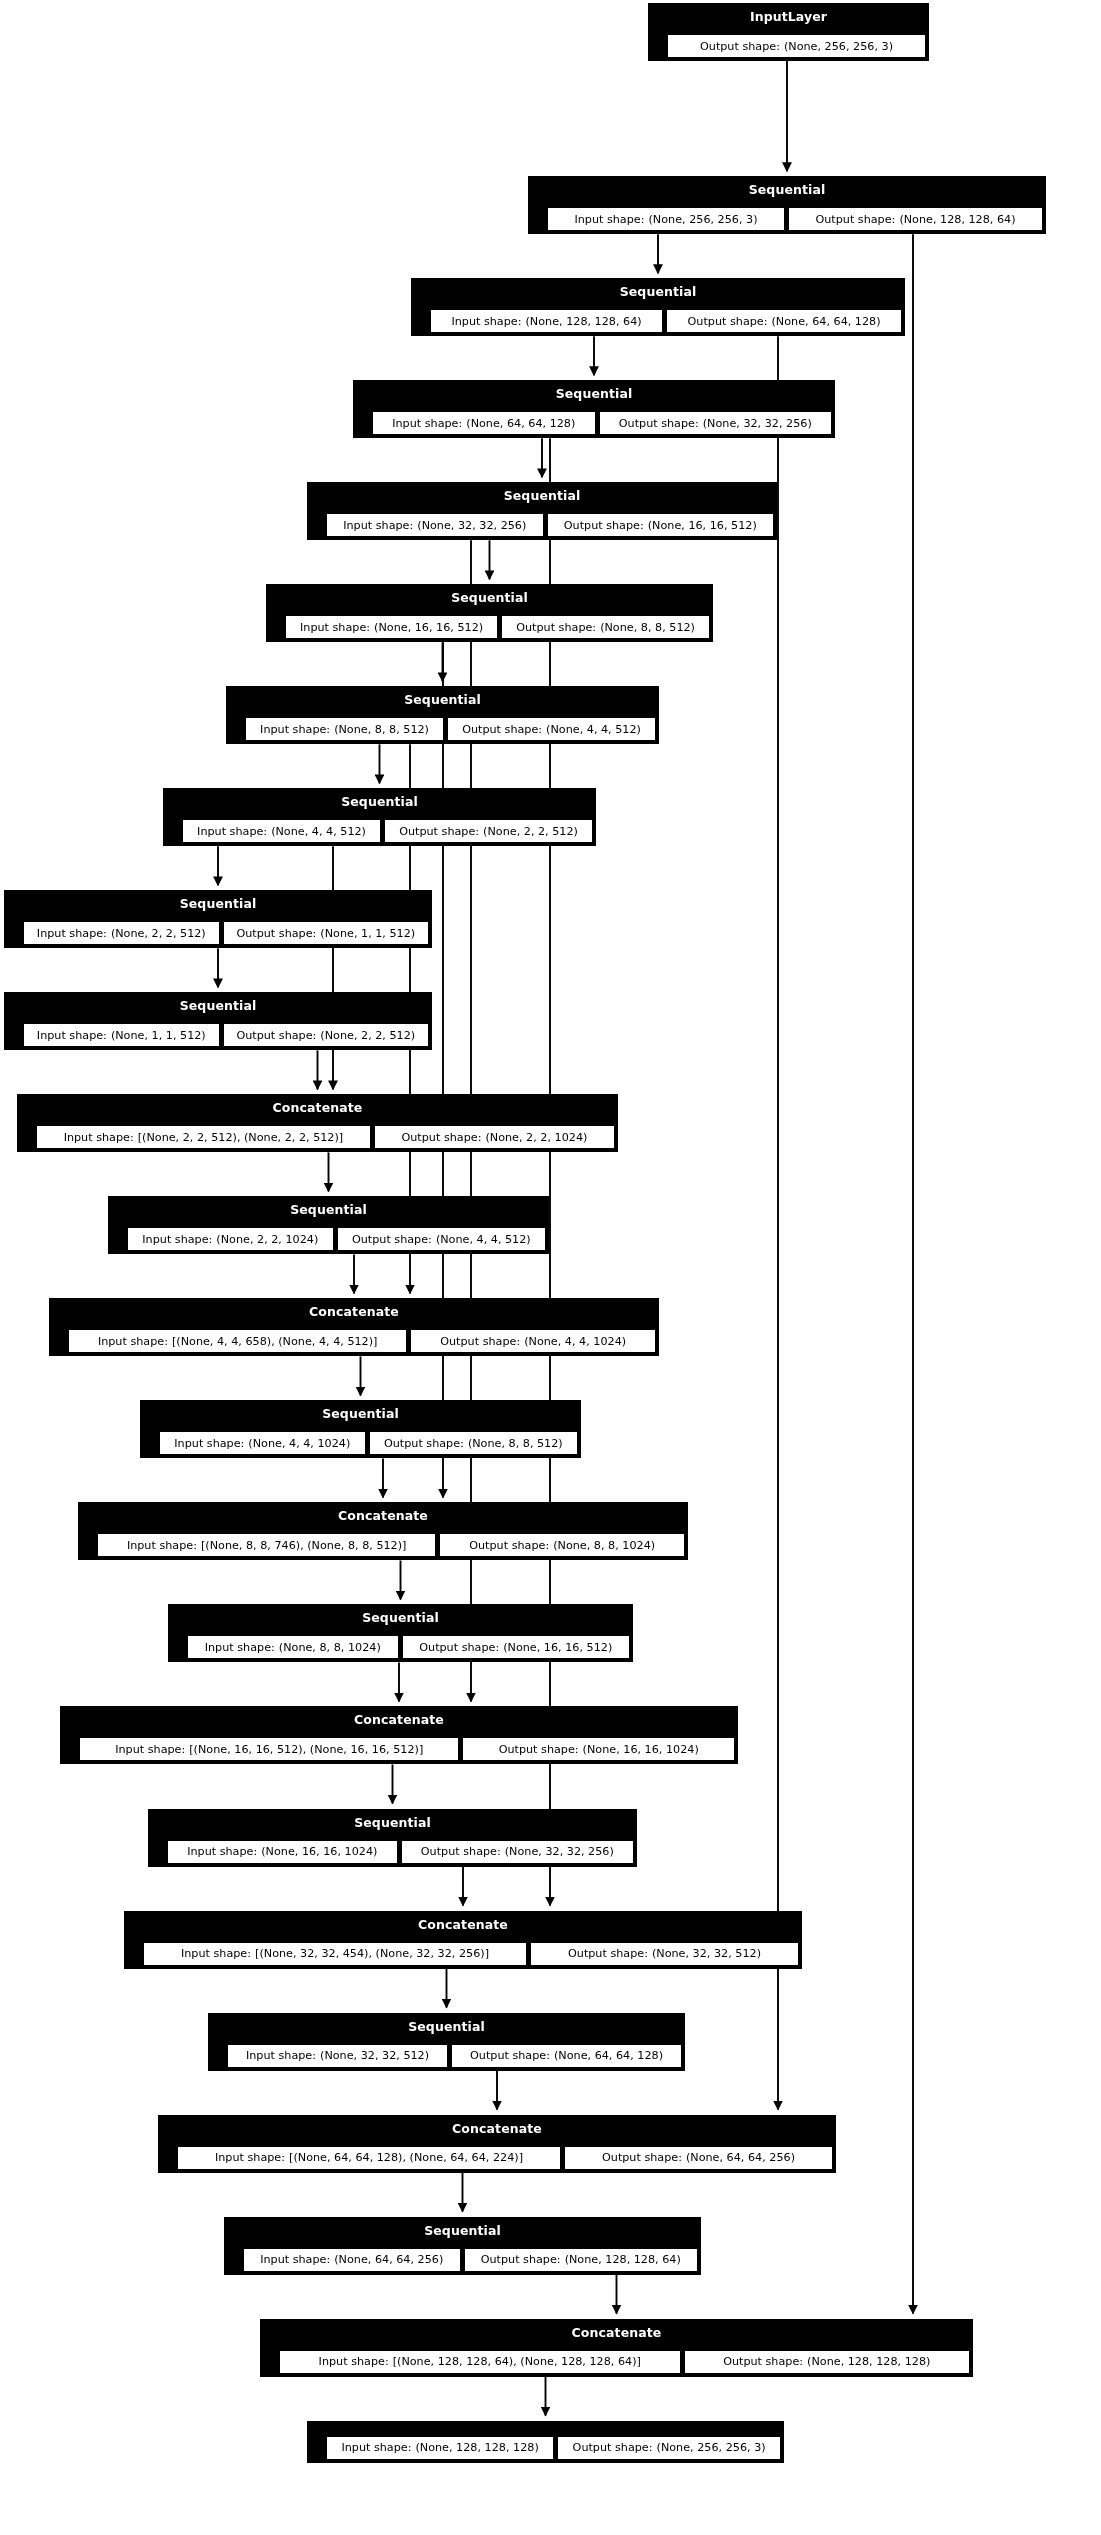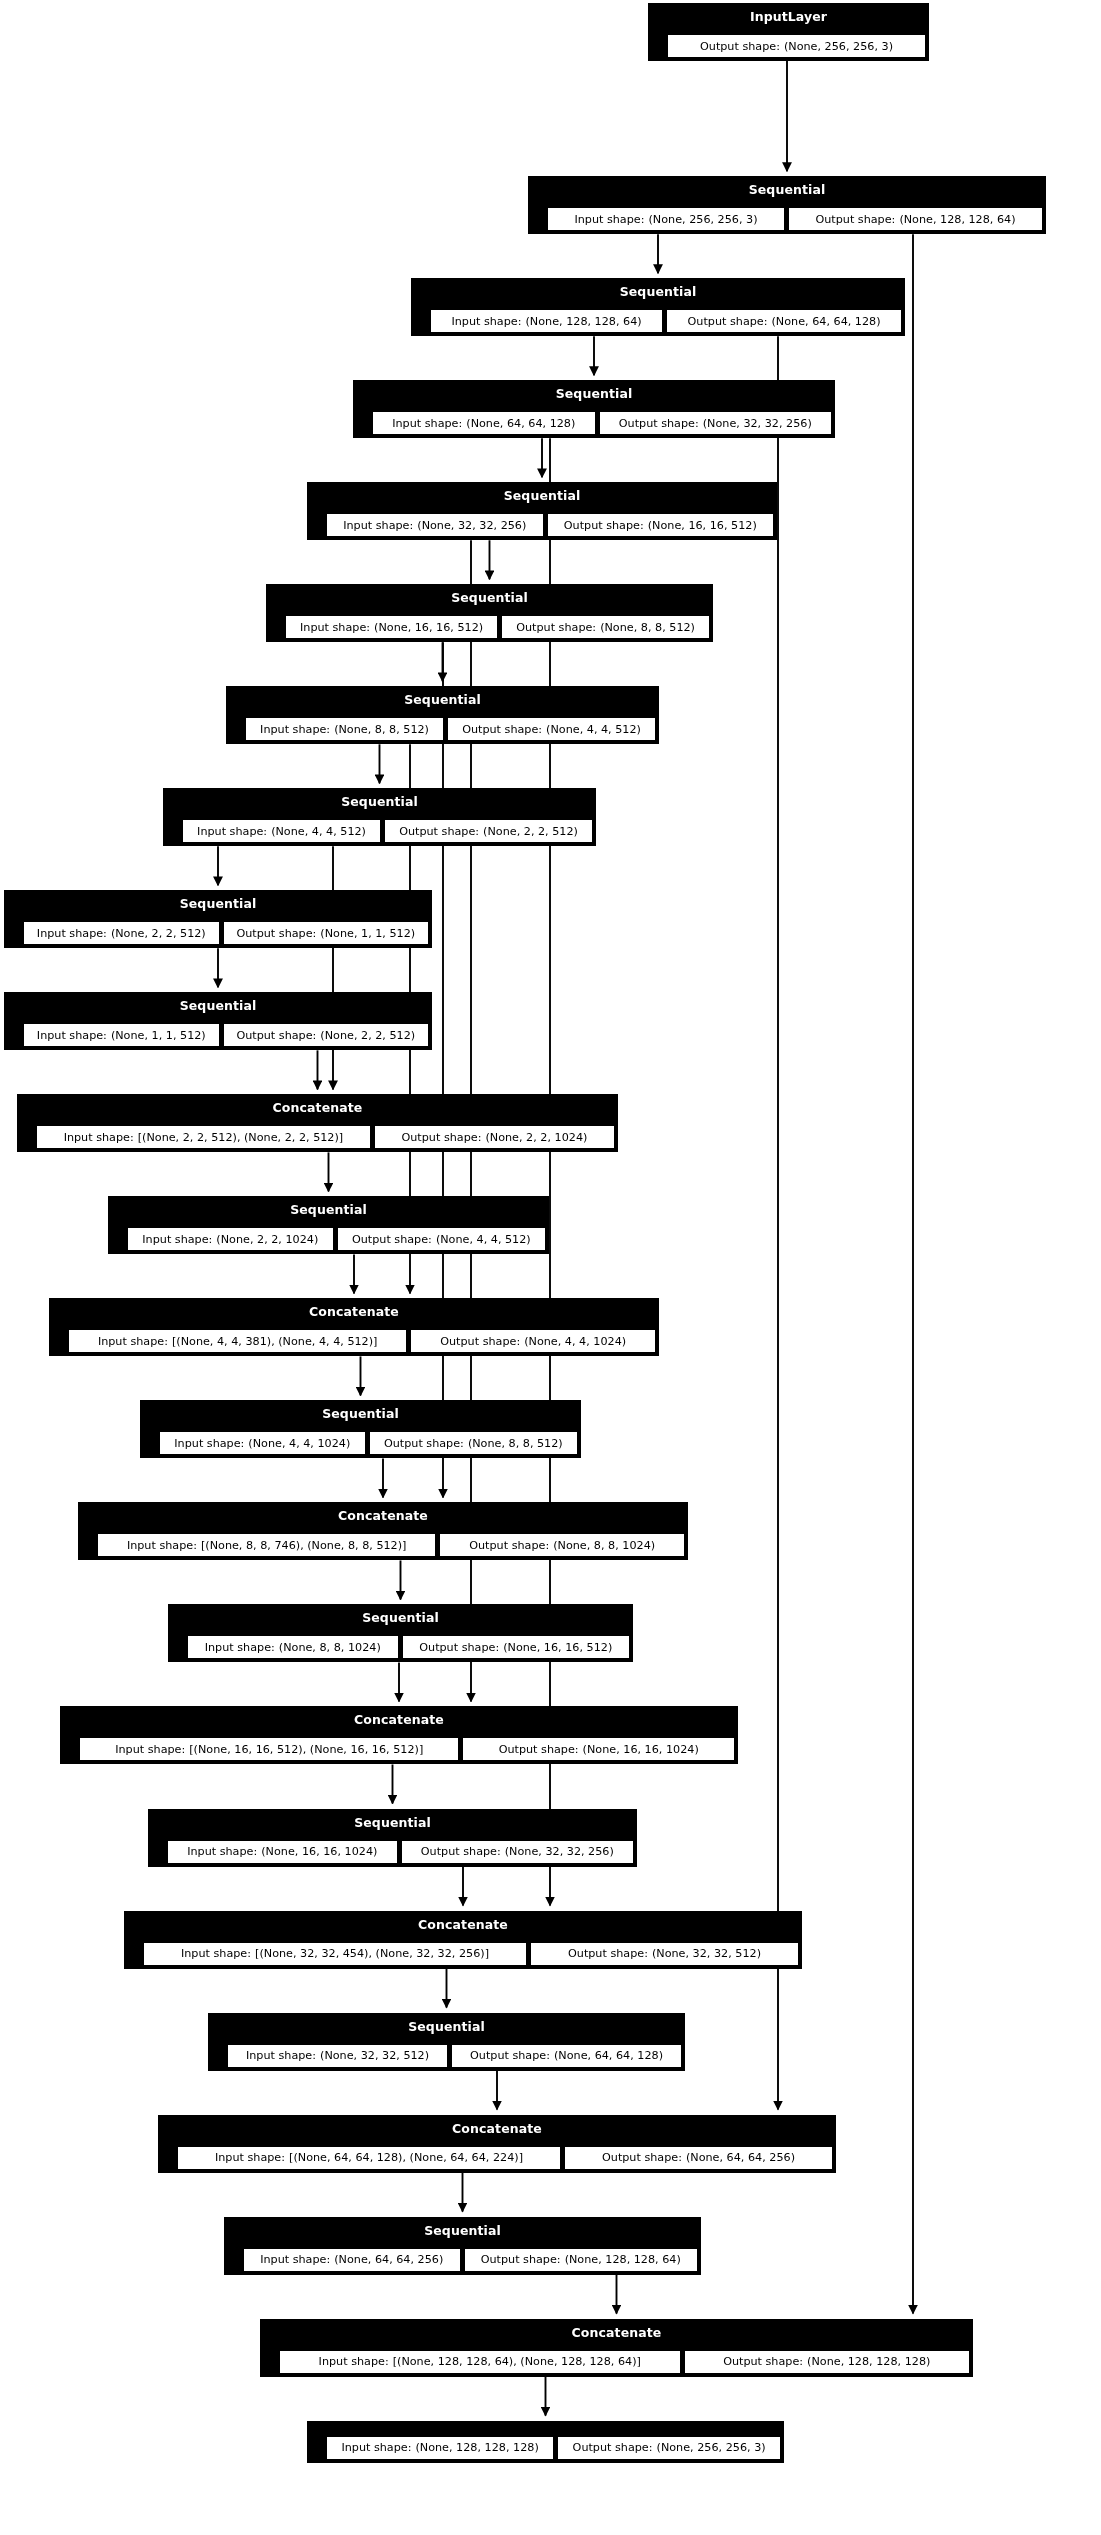--- a/index.html
+++ b/index.html
@@ -253,21 +253,21 @@
             <span class="lab">Output shape:</span>
             <span class="val">(None, 4, 4, 512)</span>
           </div>
         </div>
       </div>
       <div class="node" style="left: 49px; top: 1298.41px; width: 610px; height: 58px;">
         <div class="title">Concatenate</div>
         <div class="shapes">
           <div class="cell">
             <span class="lab">Input shape:</span>
-            <span class="val">[(None, 4, 4, 381), (None, 4, 4, 512)]</span>
+            <span class="val">[(None, 4, 4, 658), (None, 4, 4, 512)]</span>
           </div>
           <div class="cell">
             <span class="lab">Output shape:</span>
             <span class="val">(None, 4, 4, 1024)</span>
           </div>
         </div>
       </div>
       <div class="node" style="left: 140px; top: 1400.43px; width: 441px; height: 58px;">
         <div class="title">Sequential</div>
         <div class="shapes">

